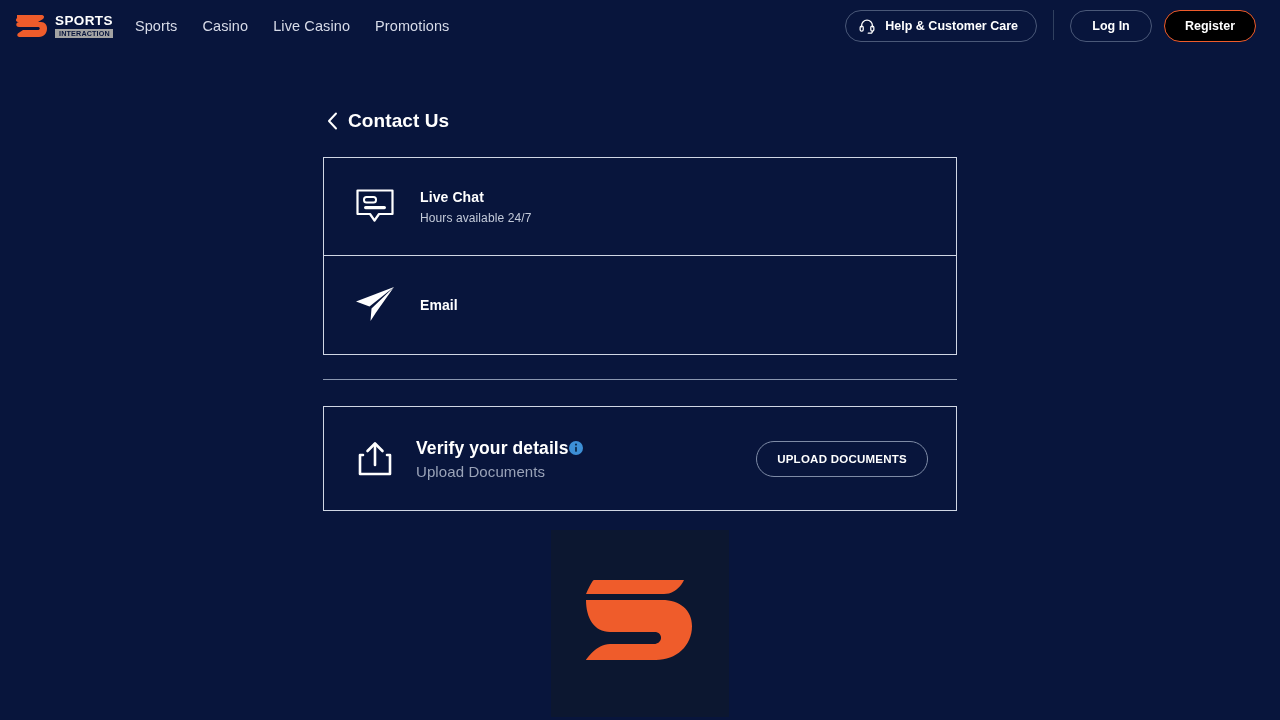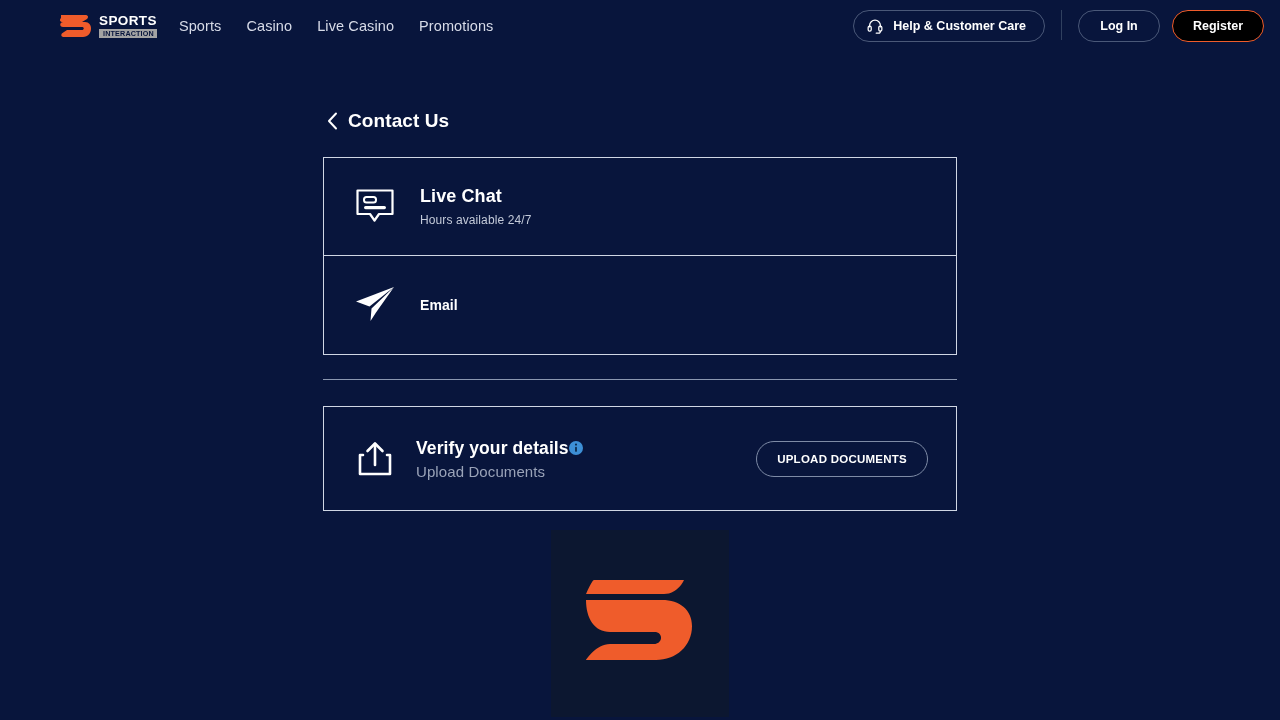--- a/index.html
+++ b/index.html
@@ -15,23 +15,22 @@
     font-family: "Liberation Sans", sans-serif;
     color: #ffffff;
     -webkit-font-smoothing: antialiased;
   }
 
   
   .header {
     height: 52px;
     display: flex;
     align-items: center;
-    padding: 0 16px 0 14px;
+    padding: 0 24px 0 14px;
     background: #08153c;
-    margin-left: 44px;
   }
 
   .logo-block {
     display: flex;
     align-items: center;
     gap: 7px;
     margin-right: 14px;
   }
 
   .logo-mark { width: 34px; height: 28px; display: block; }
@@ -167,21 +166,21 @@
   .row-icon {
     width: 46px;
     display: flex;
     align-items: center;
     justify-content: center;
     flex: 0 0 auto;
   }
 
   .row-text { margin-left: 22px; }
   .row-title {
-    font-size: 18px;
+    font-size: 14px;
     font-weight: 700;
     color: #ffffff;
     letter-spacing: 0.1px;
   }
   .row-sub {
     font-size: 12px;
     color: #c3cad9;
     margin-top: 6px;
     letter-spacing: 0.1px;
   }

